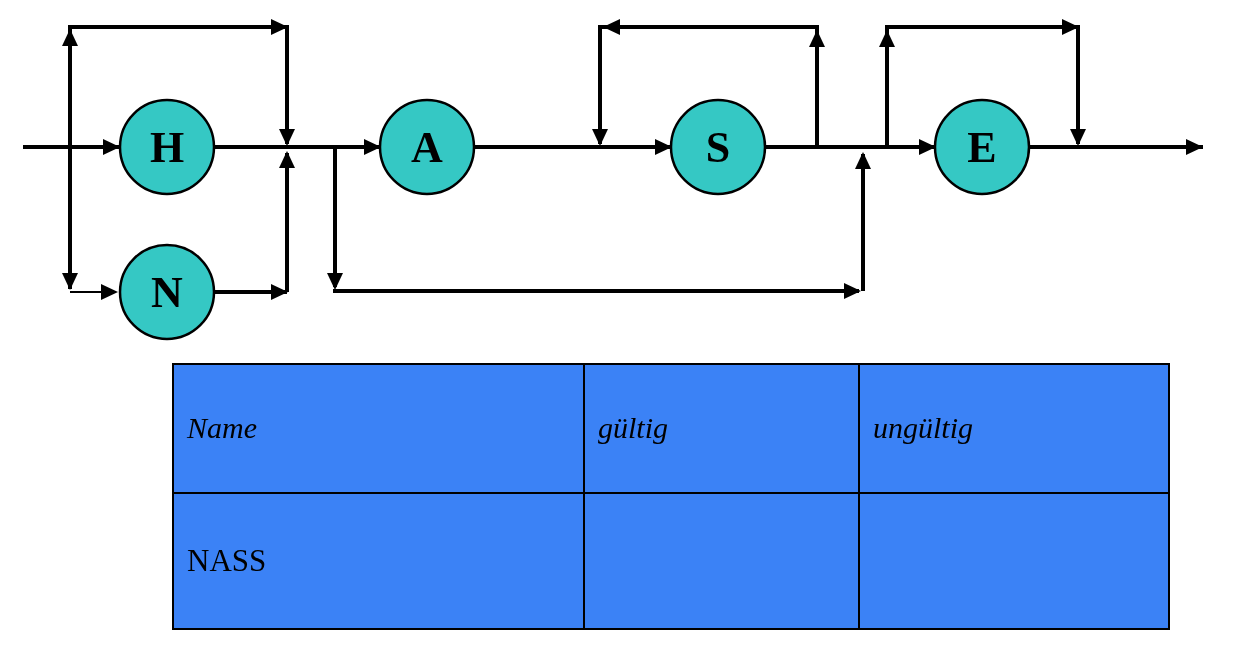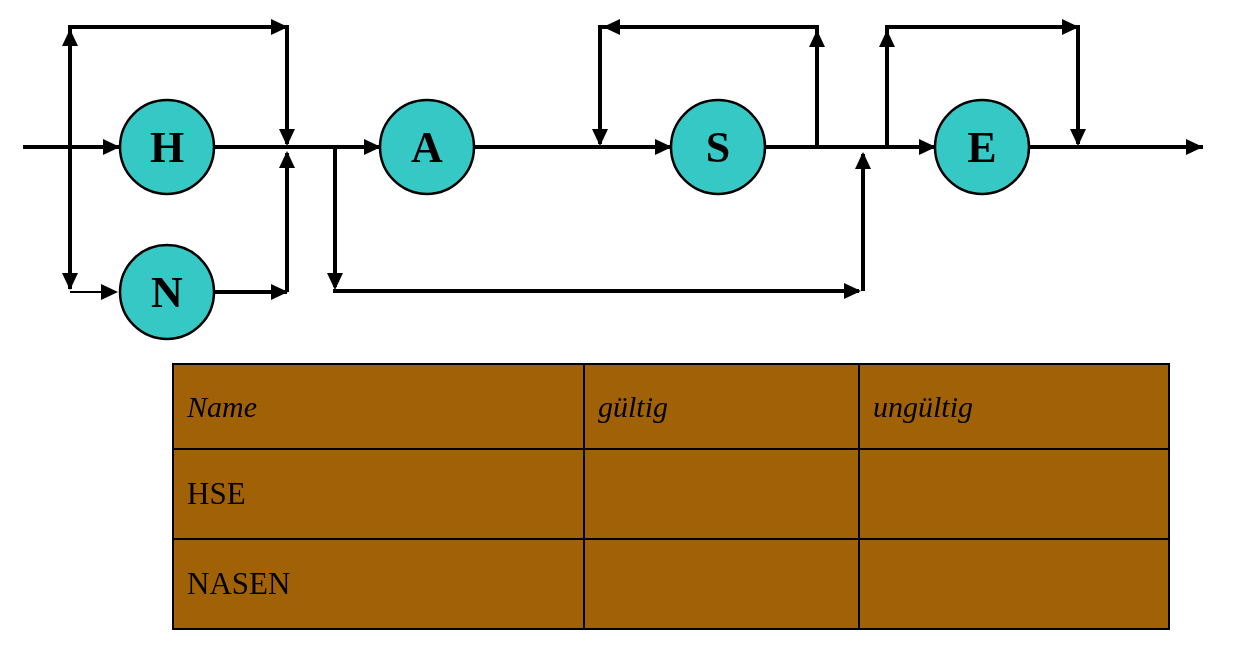--- a/index.html
+++ b/index.html
@@ -31,21 +31,21 @@
   .word-table-wrap {
     position: absolute;
     left: 172px;
     top: 363px;
   }
   table.word-table {
     border-collapse: collapse;
     table-layout: fixed;
     width: 996px;
     height: 267px;
-    background: #a16207;
+    background: #3b82f6;
   }
   table.word-table td {
     border: 2px solid #000000;
     vertical-align: middle;
     padding: 0 0 0 13px;
     font-size: 31px;
     color: #000000;
     overflow: hidden;
     white-space: nowrap;
   }
@@ -127,26 +127,21 @@
         <col style="width:275px">
         <col style="width:310px">
       </colgroup>
       <tbody>
         <tr>
           <td class="hdr">Name</td>
           <td class="hdr">gültig</td>
           <td class="hdr">ungültig</td>
         </tr>
         <tr>
-          <td>HSE</td>
-          <td></td>
-          <td></td>
-        </tr>
-        <tr>
-          <td>NASEN</td>
+          <td>NASS</td>
           <td></td>
           <td></td>
         </tr>
       </tbody>
     </table>
   </div>
 
 </div>
 
 </body></html>

